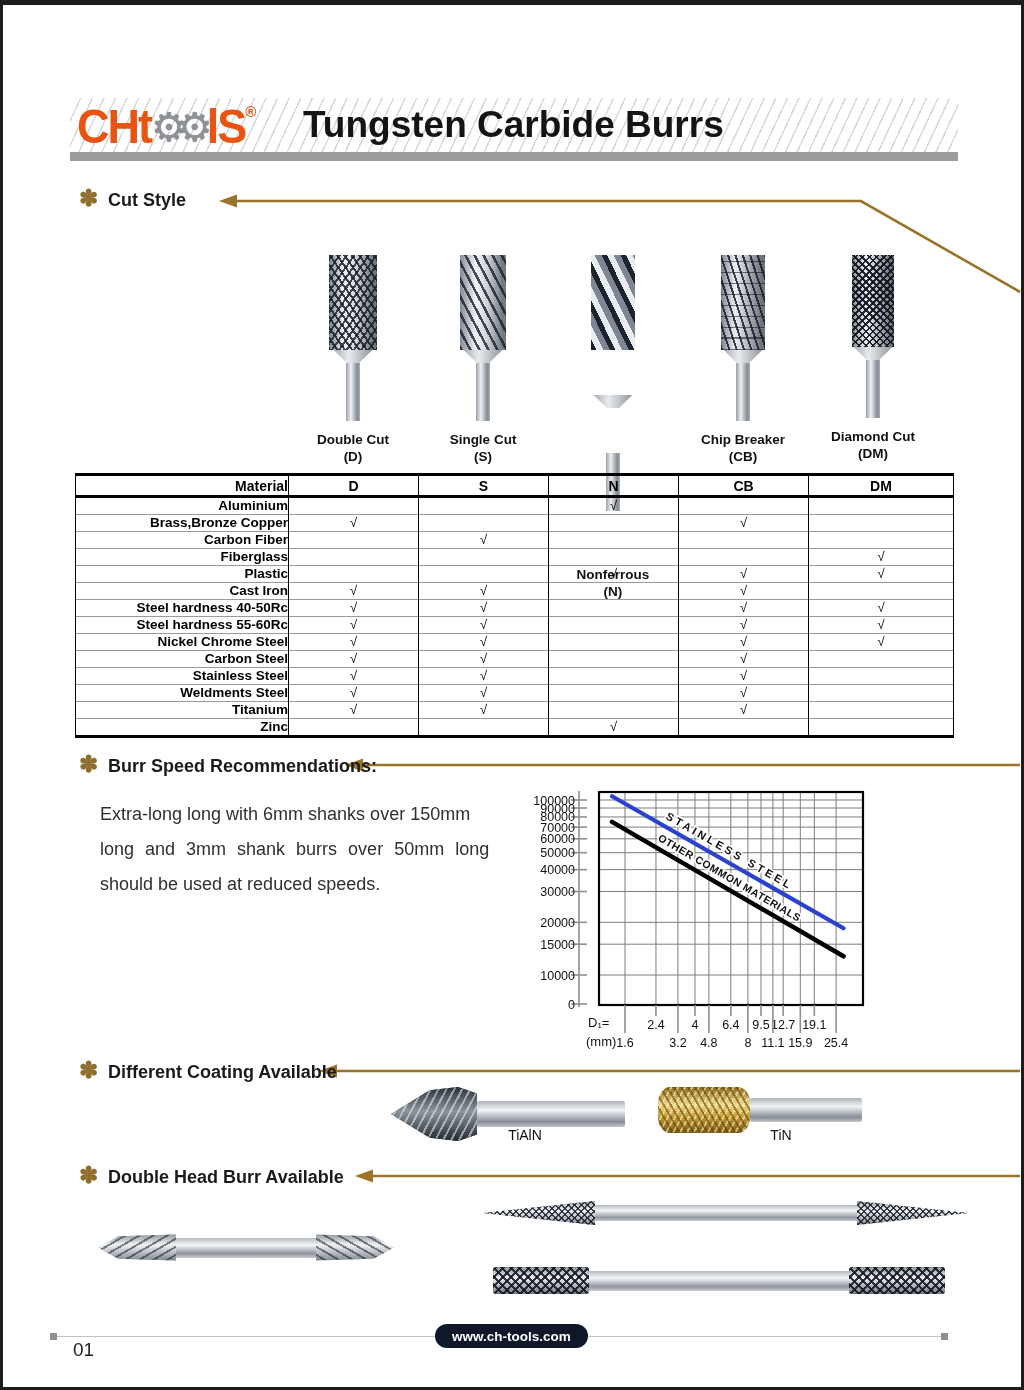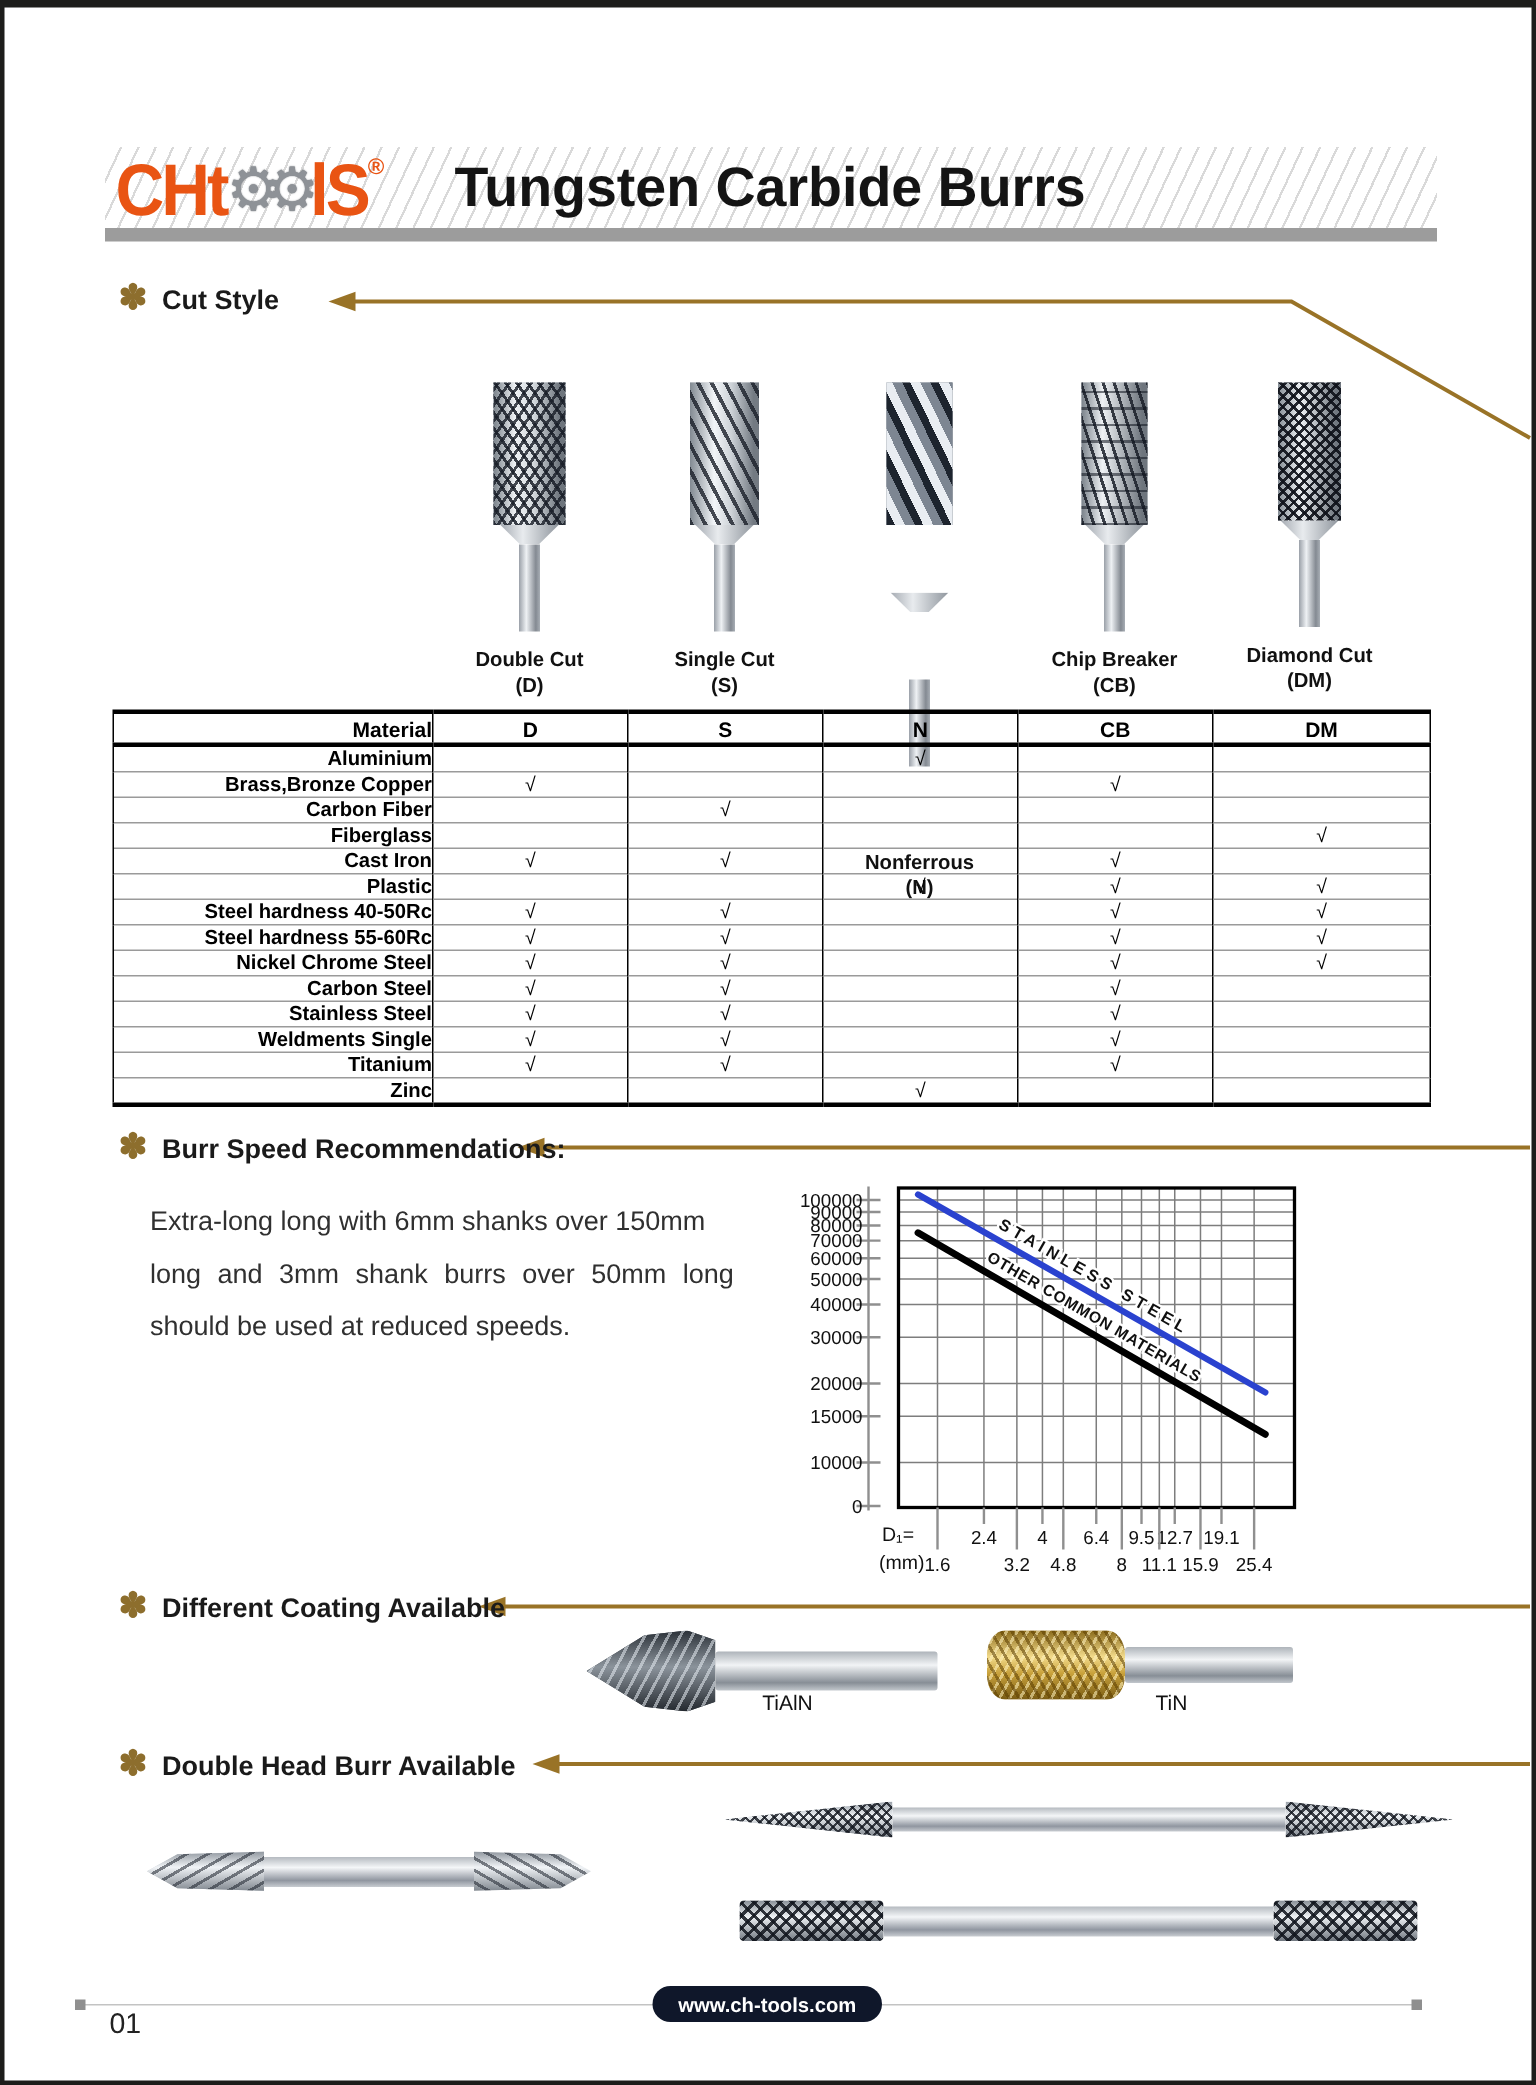--- a/index.html
+++ b/index.html
@@ -229,36 +229,36 @@
         </tr>
         <tr>
           <td class="mat-col">Fiberglass</td>
           <td class="chk"></td>
           <td class="chk"></td>
           <td class="chk"></td>
           <td class="chk"></td>
           <td class="chk">√</td>
         </tr>
         <tr>
+          <td class="mat-col">Plastic</td>
+          <td class="chk"></td>
+          <td class="chk"></td>
+          <td class="chk">√</td>
+          <td class="chk">√</td>
+          <td class="chk">√</td>
+        </tr>
+        <tr>
           <td class="mat-col">Cast Iron</td>
           <td class="chk">√</td>
           <td class="chk">√</td>
           <td class="chk"></td>
           <td class="chk">√</td>
           <td class="chk"></td>
         </tr>
         <tr>
-          <td class="mat-col">Plastic</td>
-          <td class="chk"></td>
-          <td class="chk"></td>
-          <td class="chk">√</td>
-          <td class="chk">√</td>
-          <td class="chk">√</td>
-        </tr>
-        <tr>
           <td class="mat-col">Steel hardness 40-50Rc</td>
           <td class="chk">√</td>
           <td class="chk">√</td>
           <td class="chk"></td>
           <td class="chk">√</td>
           <td class="chk">√</td>
         </tr>
         <tr>
           <td class="mat-col">Steel hardness 55-60Rc</td>
           <td class="chk">√</td>
@@ -285,21 +285,21 @@
         </tr>
         <tr>
           <td class="mat-col">Stainless Steel</td>
           <td class="chk">√</td>
           <td class="chk">√</td>
           <td class="chk"></td>
           <td class="chk">√</td>
           <td class="chk"></td>
         </tr>
         <tr>
-          <td class="mat-col">Weldments Single</td>
+          <td class="mat-col">Weldments Steel</td>
           <td class="chk">√</td>
           <td class="chk">√</td>
           <td class="chk"></td>
           <td class="chk">√</td>
           <td class="chk"></td>
         </tr>
         <tr>
           <td class="mat-col">Titanium</td>
           <td class="chk">√</td>
           <td class="chk">√</td>

